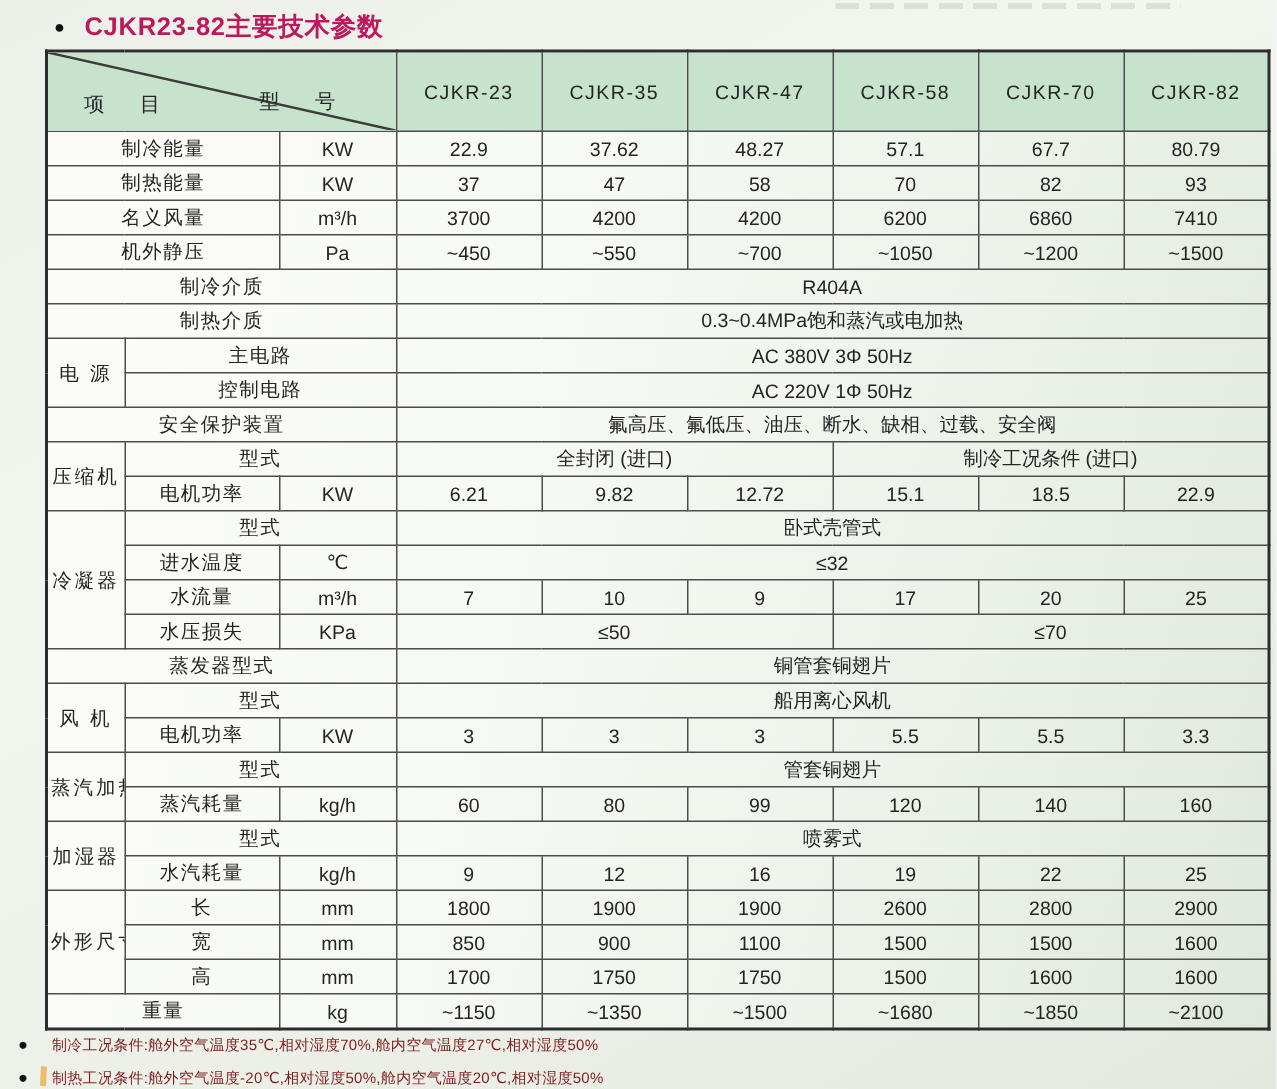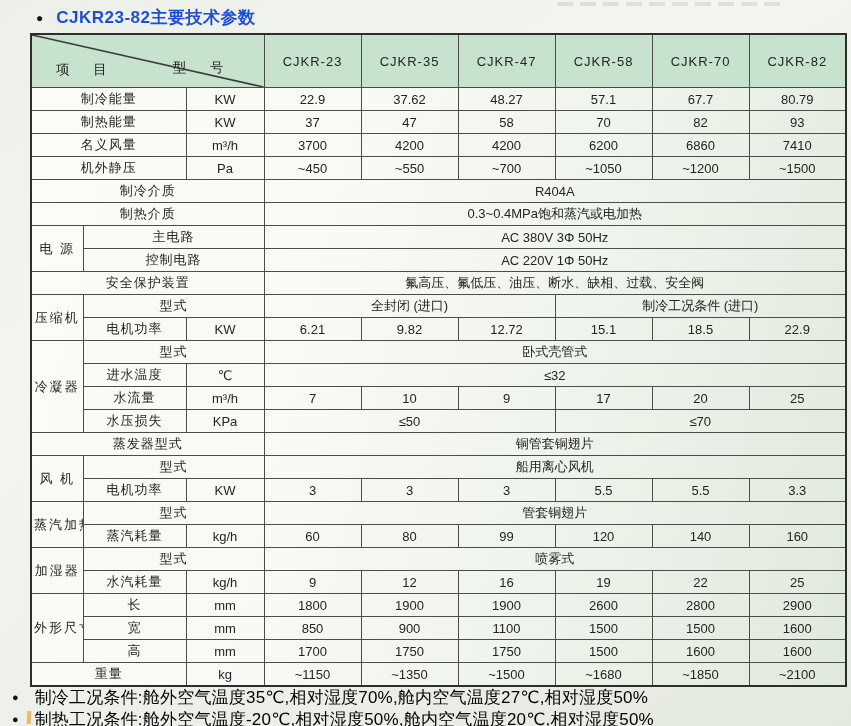--- a/index.html
+++ b/index.html
@@ -5,21 +5,21 @@
   html,body{margin:0;padding:0;}
   body{
     width:851px;height:726px;position:relative;overflow:hidden;
     font-family:"Liberation Sans","DejaVu Sans",sans-serif;
     background:linear-gradient(150deg,#edf0e9 0%,#f3f5ef 35%,#eaeee6 75%,#e4e9e0 100%);
     color:#222;
   }
   
   .title-row{position:absolute;top:6px;left:36px;display:flex;align-items:center;gap:13px;}
   .title-bullet{font-size:12px;line-height:1;color:#111;}
-  .title-text{font-size:17px;font-weight:bold;color:#1d4ed8;letter-spacing:0.5px;}
+  .title-text{font-size:17px;font-weight:bold;color:#be185d;letter-spacing:0.5px;}
   
   .scan-artifact{position:absolute;top:2px;right:64px;width:230px;height:4px;opacity:.28;
     background:repeating-linear-gradient(90deg,#a7aca4 0 16px,transparent 16px 23px);}
   .corner-mark{position:absolute;left:27px;top:711px;width:4px;height:13px;
     background:#e9a93e;opacity:.75;transform:rotate(3deg);}
   
   table.spec{
     position:absolute;top:33px;left:30px;width:815px;table-layout:fixed;
     border-collapse:collapse;
     background:linear-gradient(103deg,#fbfcf8 0%,#f7f9f4 40%,#edf3ea 68%,#e3ecdf 92%,#dfe9db 100%);
@@ -37,21 +37,21 @@
   td.value{font-size:13px;}
   
   th.corner{position:relative;padding:0;}
   th.corner svg{position:absolute;inset:0;width:100%;height:100%;}
   .corner-model{position:absolute;top:9px;right:30px;font-size:13.5px;letter-spacing:10px;margin-top:15px;}
   .corner-item{position:absolute;bottom:8px;left:24px;font-size:13.5px;letter-spacing:10px;}
   
   .notes{position:absolute;left:12px;top:686px;}
   .note-line{display:flex;align-items:center;gap:16px;height:22px;}
   .note-bullet{font-size:11px;color:#111;}
-  .note-text{font-size:17px;color:#000000;letter-spacing:0.2px;}
+  .note-text{font-size:10px;color:#7f1d1d;letter-spacing:0.2px;}
 </style>
 </head>
 <body>
 
 <div class="scan-artifact"></div>
 
 <div class="title-row">
   <span class="title-bullet">●</span>
   <span class="title-text">CJKR23-82主要技术参数</span>
 </div>

